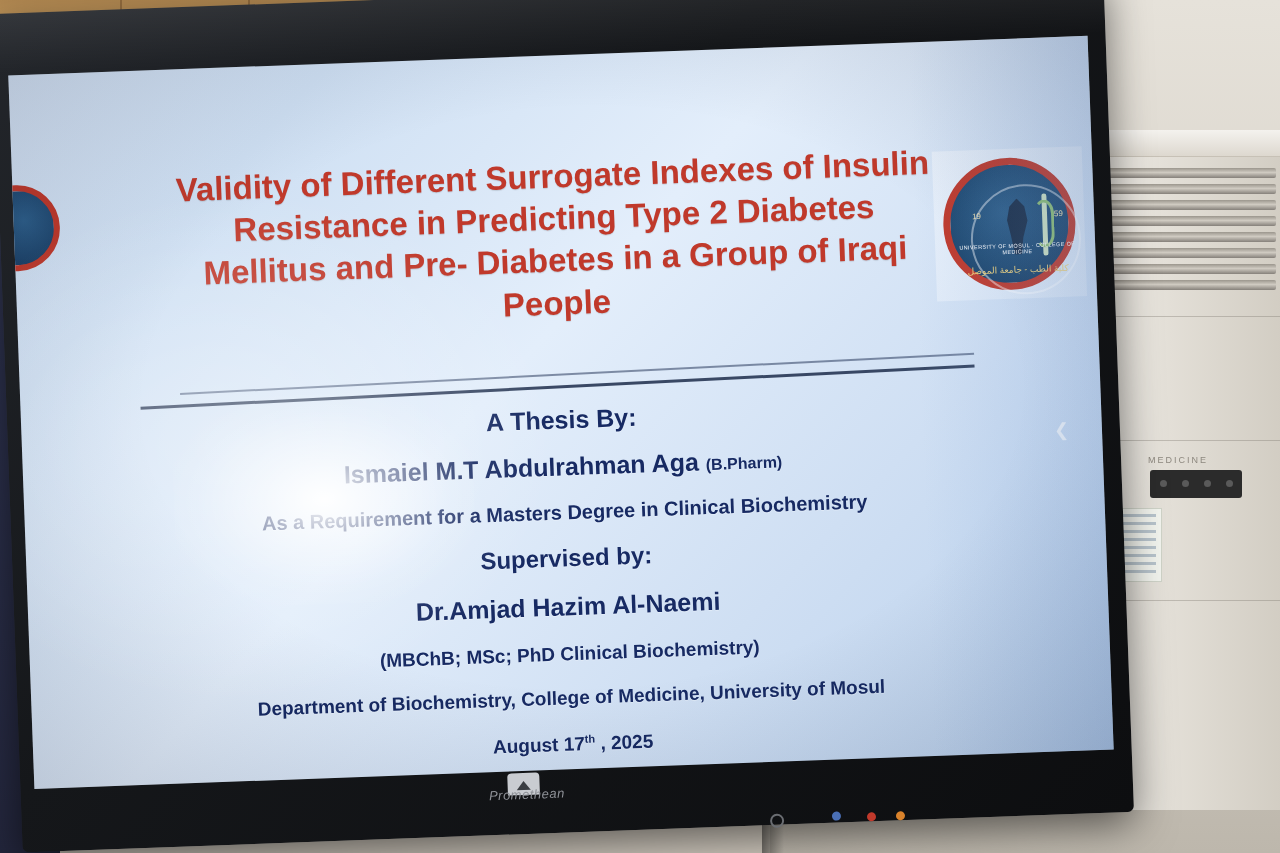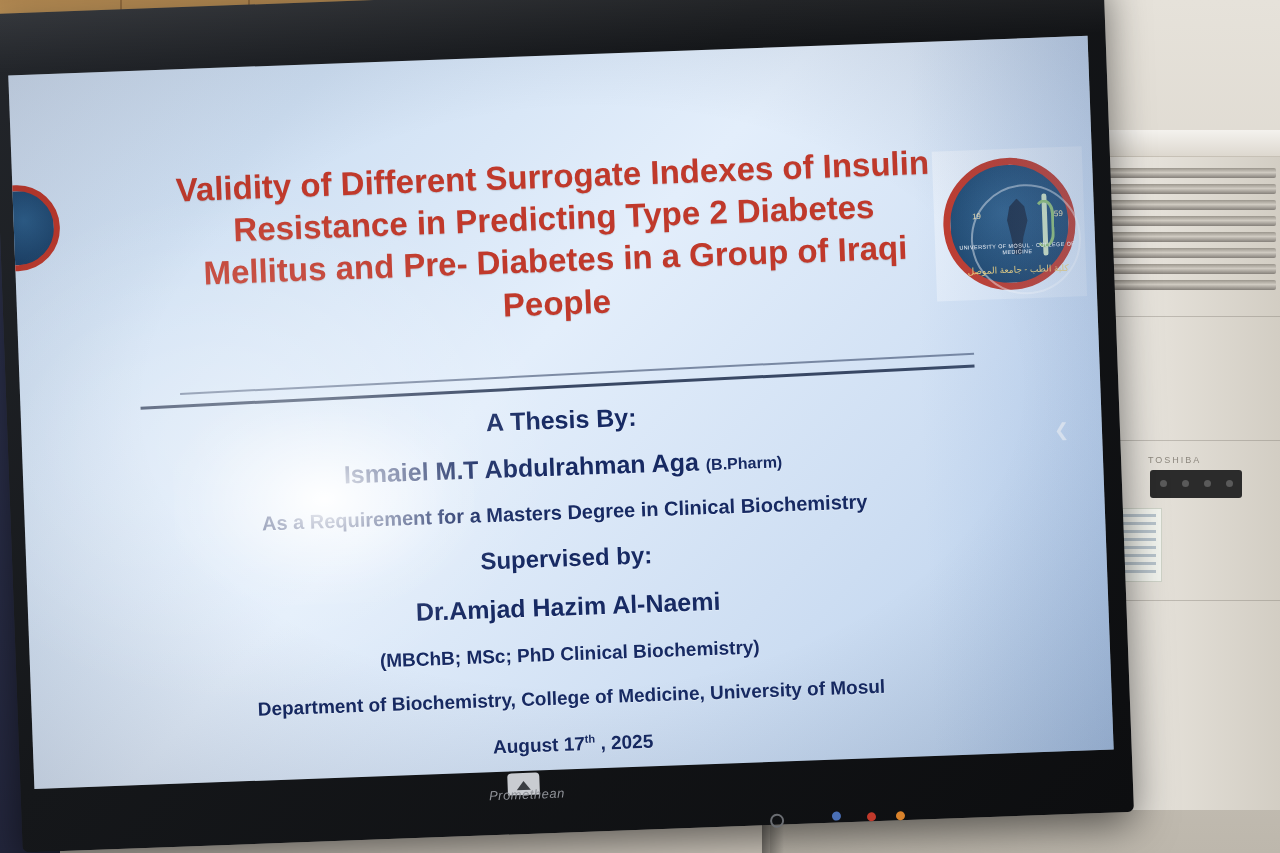--- a/index.html
+++ b/index.html
@@ -319,21 +319,21 @@
     <div class="ac-vent" style="top:32px"></div>
     <div class="ac-vent" style="top:48px"></div>
     <div class="ac-vent" style="top:64px"></div>
     <div class="ac-vent" style="top:80px"></div>
     <div class="ac-vent" style="top:96px"></div>
     <div class="ac-vent" style="top:112px"></div>
   </div>
   <div class="ac-seam" style="top:316px"></div>
   <div class="ac-seam" style="top:440px"></div>
   <div class="ac-seam" style="top:600px"></div>
-  <div class="ac-label">TOSHIBA</div>
+  <div class="ac-label">MEDICINE</div>
   <div class="ac-display">
     <div class="ac-dot" style="left:10px; top:10px; background:#5a5a5a;"></div>
     <div class="ac-dot" style="left:32px; top:10px; background:#5a5a5a;"></div>
     <div class="ac-dot" style="left:54px; top:10px; background:#5a5a5a;"></div>
     <div class="ac-dot" style="left:76px; top:10px; background:#5a5a5a;"></div>
   </div>
   <div class="ac-sticker">
     <i></i>
       <i></i>
       <i></i>

